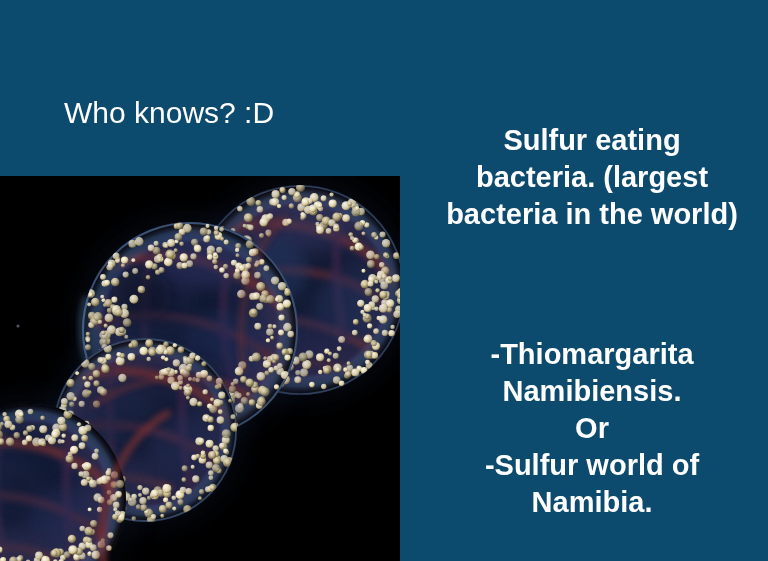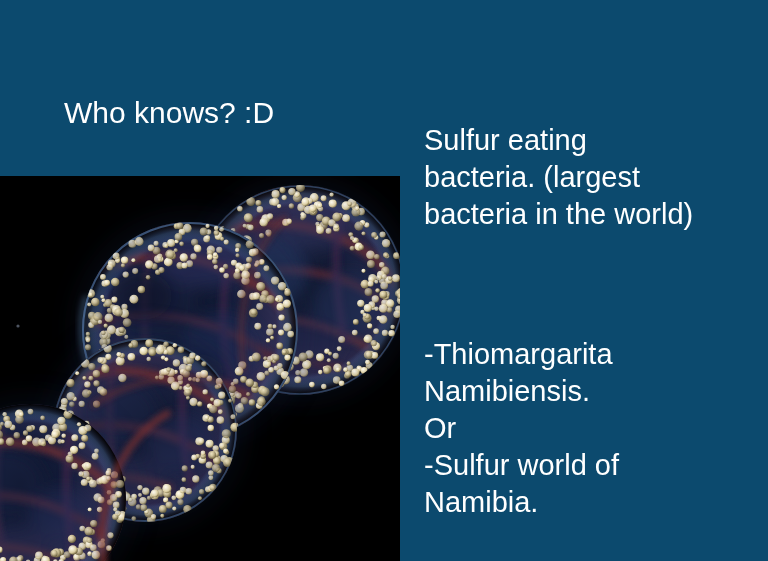--- a/index.html
+++ b/index.html
@@ -45,23 +45,24 @@
     left: 64px;
     top: 94px;
     font-size: 30px;
     line-height: 37px;
     text-align: left;
   }
   #right-col {
     left: 424px;
     top: 85px;
     width: 336px;
-    text-align: left;
+    text-align: center;
     font-size: 29px;
     line-height: 37px;
+    font-weight: bold;
   }
   #right-col .para {
     margin: 0;
     padding: 0;
   }
   #right-col .gap {
     height: 29px;
   }
 </style>
 </head>

